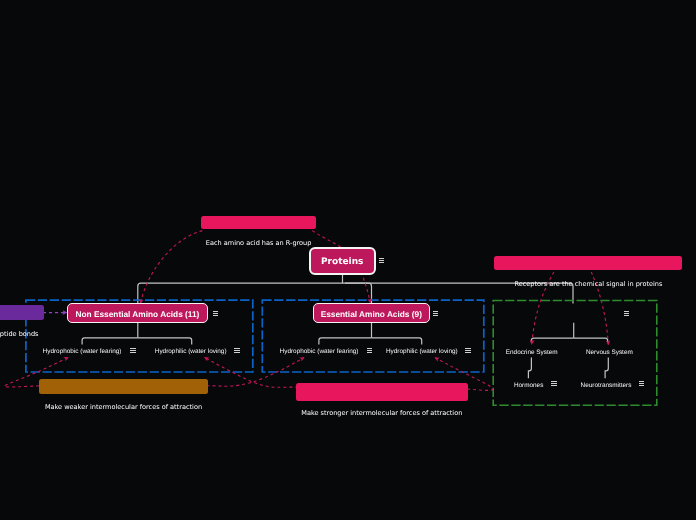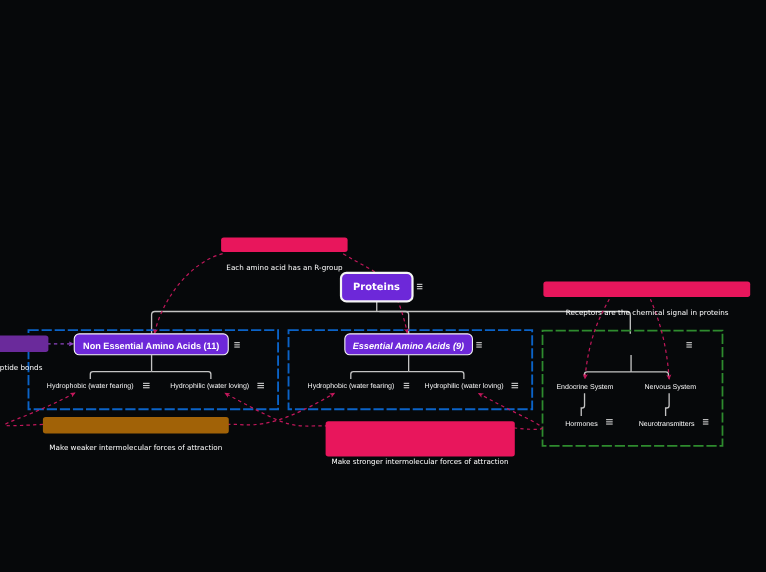--- a/index.html
+++ b/index.html
@@ -4,21 +4,21 @@
 <title>Proteins mind map</title>
 <style>
   html,body{margin:0;padding:0;}
   body{width:696px;height:520px;background:#06080a;overflow:hidden;
        font-family:"DejaVu Sans",sans-serif;color:#ffffff;
        -webkit-font-smoothing:antialiased;text-rendering:geometricPrecision;}
   #stage{position:relative;width:696px;height:520px;}
   svg.layer{position:absolute;left:0;top:0;width:696px;height:520px;overflow:visible;}
   .mainbox{position:absolute;box-sizing:border-box;display:flex;align-items:center;
            justify-content:center;border:2px solid #f4f4f4;border-radius:6px;
-           background:#6d28d9;font-weight:bold;white-space:nowrap;line-height:1;}
+           background:#be185d;font-weight:bold;white-space:nowrap;line-height:1;}
   .mainbox > span{position:relative;top:1.6px;}
   .mainbox.grp{font-family:"Liberation Sans",sans-serif;}
   .mainbox.grp > span{top:1.3px;}
   .leaf{position:absolute;white-space:nowrap;color:#f7f7f7;font-size:6.4px;line-height:1;
         font-family:"Liberation Sans",sans-serif;}
   .ham{position:absolute;width:5.5px;}
   .ham i{display:block;height:1px;background:#cfcfcf;}
   .ham i+i{margin-top:1px;}
   .tag{position:absolute;box-sizing:border-box;display:flex;align-items:center;
        border-radius:2.5px;white-space:nowrap;color:#fff;font-size:6.55px;line-height:1;}
@@ -108,21 +108,21 @@
 
   <div class="leaf" style="left:154.8px;top:349.2px;">
     <span>Hydrophilic (water loving)</span>
   </div>
   <div class="ham" style="left:234px;top:348.2px;">
     <i></i>
       <i></i>
       <i></i>
   </div>
 
-  <div class="mainbox grp" style="left:312.6px;top:303.3px;width:117.4px;height:19.5px;font-size:8.3px;border-width:1.6px;border-radius:5px;font-style:italic;">
+  <div class="mainbox grp" style="left:312.6px;top:303.3px;width:117.4px;height:19.5px;font-size:8.3px;border-width:1.6px;border-radius:5px;">
     <span>Essential Amino Acids (9)</span>
   </div>
   <div class="ham" style="left:432.8px;top:310.9px;">
     <i></i>
       <i></i>
       <i></i>
   </div>
 
   <div class="leaf" style="left:279.6px;top:349.2px;">
     <span>Hydrophobic (water fearing)</span>
@@ -175,20 +175,20 @@
 
   <div class="tag" style="left:201.4px;top:215.5px;height:13.9px;padding:0 4.4px;background:#e8165c;">
     <span>Each amino acid has an R-group</span>
   </div>
   <div class="tag" style="left:494.4px;top:256px;height:13.8px;padding:0 20px;background:#e8165c;">
     <span>Receptors are the chemical signal in proteins</span>
   </div>
   <div class="tag" style="left:39.2px;top:378.8px;height:15px;padding:0 5.7px;background:#a16207;">
     <span>Make weaker intermolecular forces of attraction</span>
   </div>
-  <div class="tag" style="left:295.8px;top:382.6px;height:32px;padding:0 5.5px;background:#e8165c;">
+  <div class="tag" style="left:295.8px;top:382.6px;height:18px;padding:0 5.5px;background:#e8165c;">
     <span>Make stronger intermolecular forces of attraction</span>
   </div>
   <div class="tag" style="left:-12.9px;top:305.4px;height:14.3px;padding:0 5px;background:#6a2a9b;">
     <span>Peptide bonds</span>
   </div>
 
 </div>
 
 </body></html>

